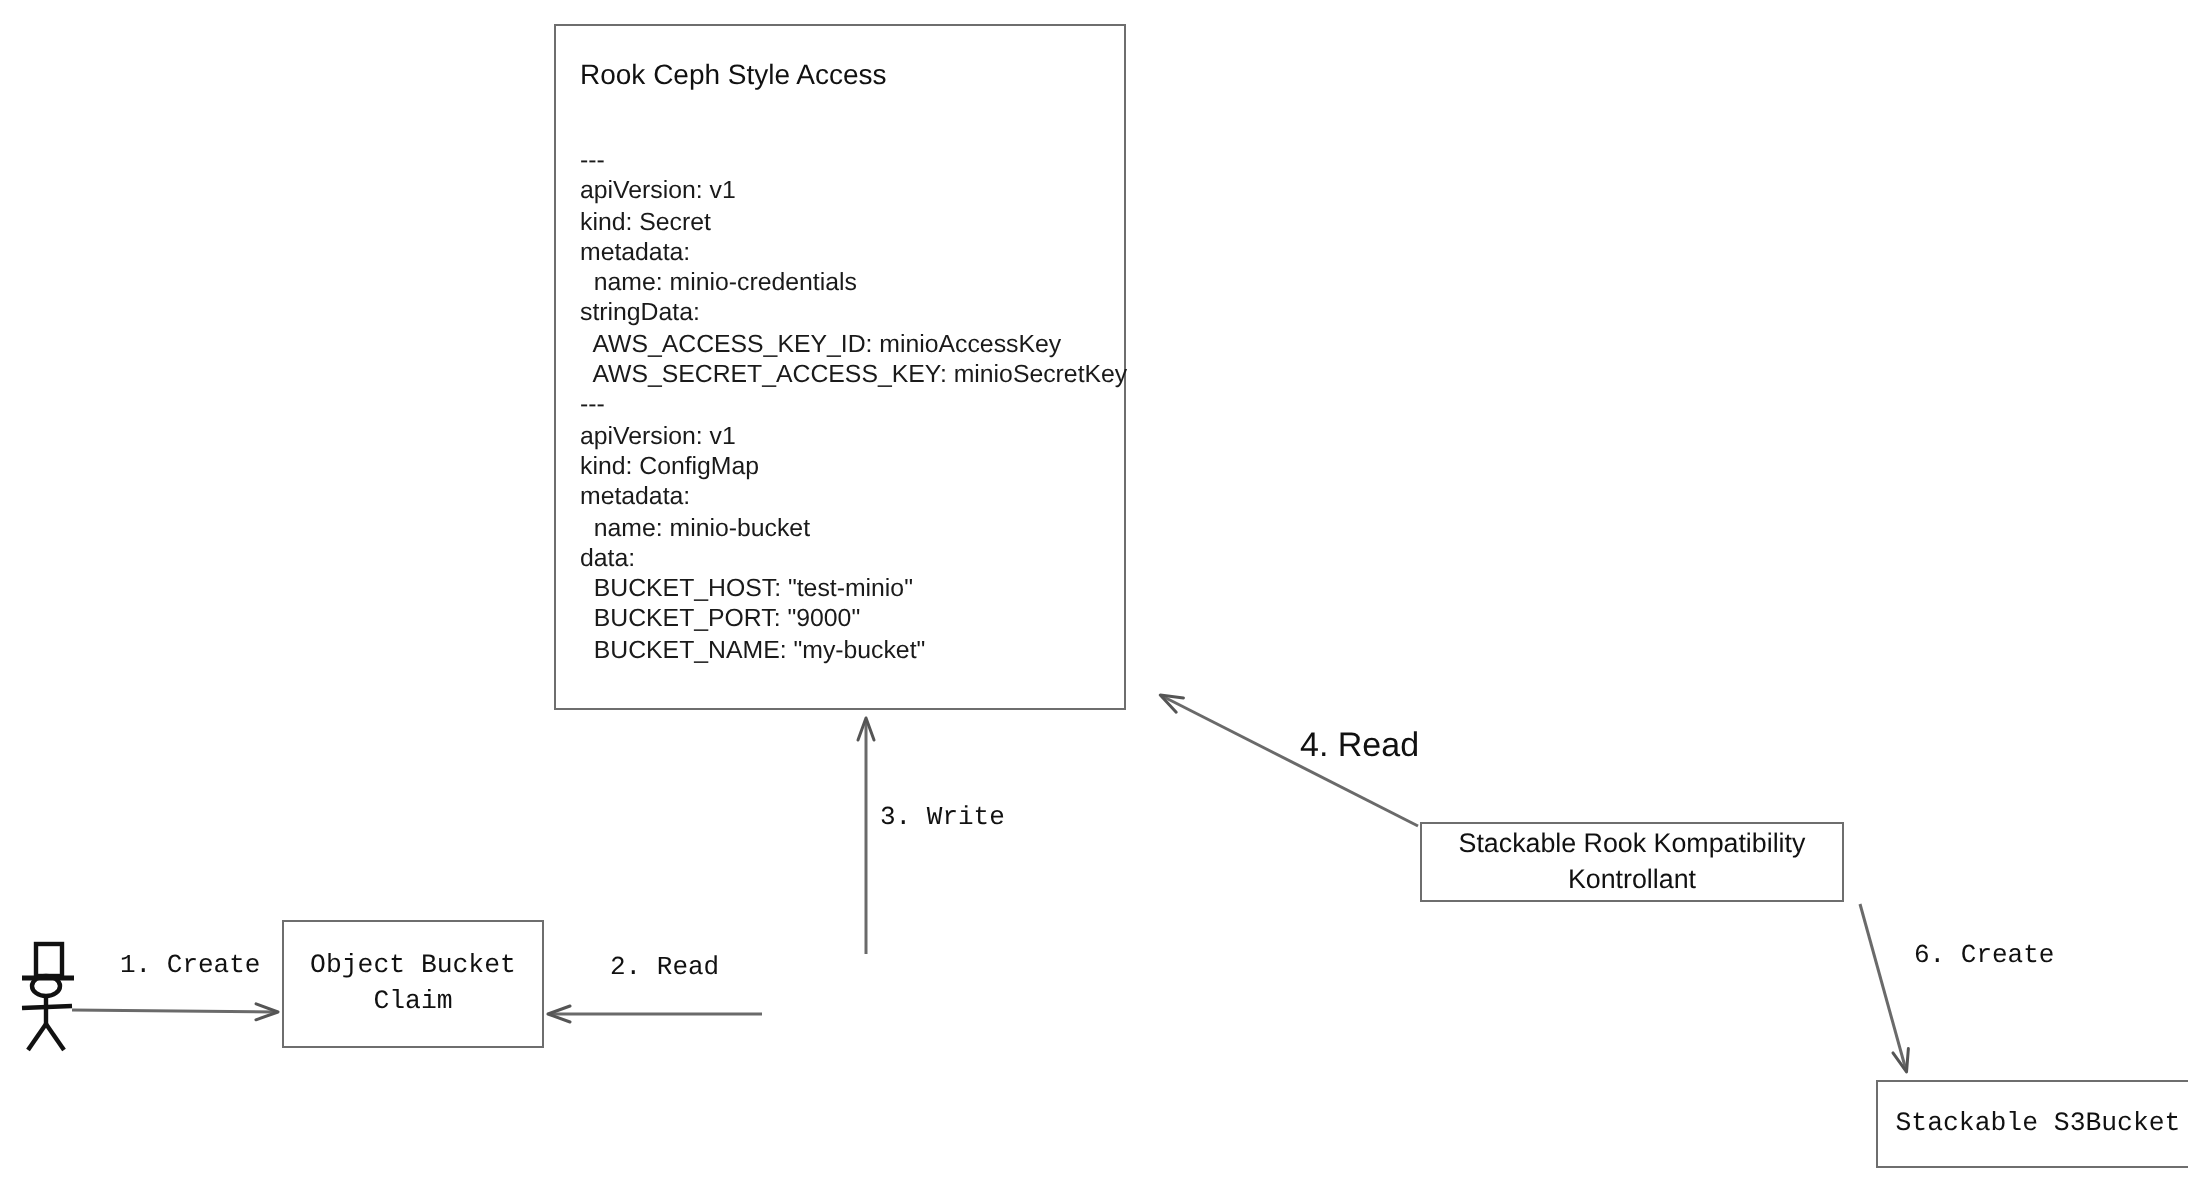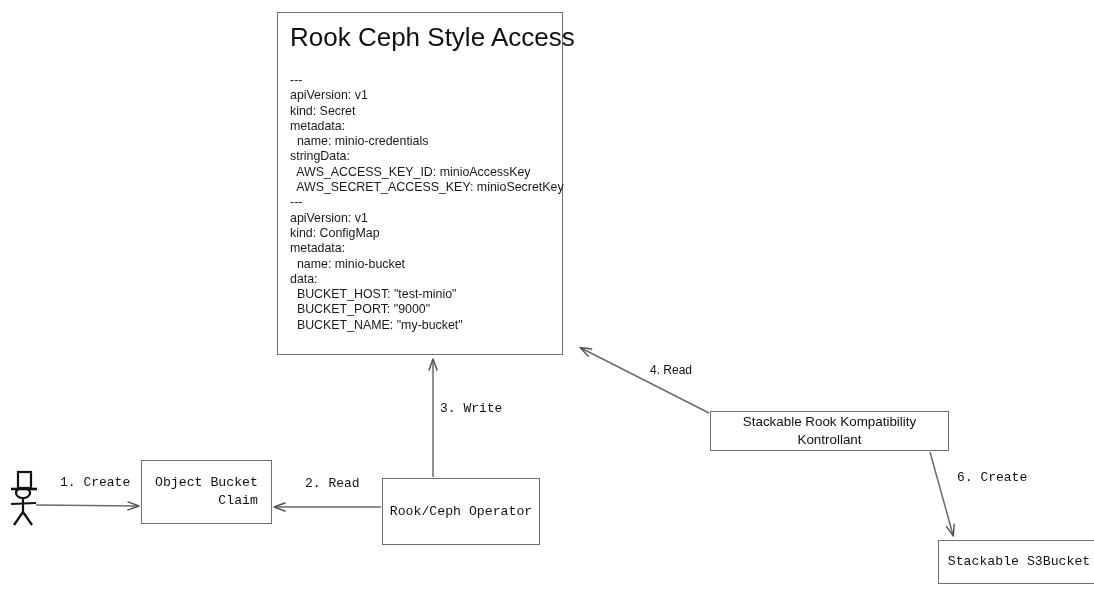--- a/index.html
+++ b/index.html
@@ -32,91 +32,91 @@
   
   #yaml-card {
     left: 277px;
     top: 12px;
     width: 286px;
     height: 343px;
     padding: 12px 10px 8px 12px;
   }
   #yaml-title {
     font-family: "Liberation Sans", sans-serif;
-    font-size: 26px;
+    font-size: 14px;
     color: #111111;
     line-height: 24px;
     white-space: nowrap;
   }
   #yaml-body {
     margin-top: 24px;
     font-family: "Liberation Sans", sans-serif;
     font-size: 12.4px;
     line-height: 15.3px;
     color: #1a1a1a;
     white-space: pre;
   }
   
   .mono-node {
     font-family: "Liberation Mono", monospace;
     font-size: 13.2px;
-    color: #111111;
-    display: flex;
-    align-items: center;
-    justify-content: center;
-    text-align: right;
-    line-height: 18px;
-  }
-  .sans-node {
-    font-family: "Liberation Sans", sans-serif;
-    font-size: 13.4px;
     color: #111111;
     display: flex;
     align-items: center;
     justify-content: center;
     text-align: center;
     line-height: 18px;
   }
+  .sans-node {
+    font-family: "Liberation Sans", sans-serif;
+    font-size: 13.4px;
+    color: #111111;
+    display: flex;
+    align-items: center;
+    justify-content: center;
+    text-align: center;
+    line-height: 18px;
+  }
   #obc-node {
     left: 141px;
     top: 460px;
     width: 131px;
     height: 64px;
   }
   #operator-node {
     left: 382px;
     top: 478px;
     width: 158px;
     height: 67px;
   }
   #srkk-node {
     left: 710px;
     top: 411px;
-    width: 239px;
+    width: 212px;
     height: 40px;
   }
   #s3bucket-node {
     left: 938px;
     top: 540px;
     width: 162px;
     height: 44px;
   }
   
   .edge-label {
     position: absolute;
     color: #111111;
     white-space: nowrap;
   }
   .edge-label.mono {
     font-family: "Liberation Mono", monospace;
     font-size: 13px;
   }
   .edge-label.sans {
     font-family: "Liberation Sans", sans-serif;
-    font-size: 12px;
+    font-size: 17px;
   }
   #label-1 { left: 60px;  top: 475px; }
   #label-2 { left: 305px; top: 476px; }
   #label-3 { left: 440px; top: 401px; }
   #label-4 { left: 650px; top: 363px; }
   #label-5 { left: 957px; top: 470px; }
   
   #actor {
     position: absolute;
     left: 6px;
@@ -190,21 +190,20 @@
   name: minio-bucket
 data:
   BUCKET_HOST: "test-minio"
   BUCKET_PORT: "9000"
   BUCKET_NAME: "my-bucket"</div>
   </div>
 
   <div id="obc-node" class="node mono-node" style="white-space:pre-line">Object Bucket
 Claim</div>
 
-  <div id="operator-node" class="node mono-node">Rook/Ceph Operator</div>
 
   <div id="srkk-node" class="node sans-node">Stackable Rook Kompatibility Kontrollant</div>
 
   <div id="s3bucket-node" class="node mono-node">Stackable S3Bucket</div>
 
   <div id="label-1" class="edge-label mono">1. Create</div>
   <div id="label-2" class="edge-label mono">2. Read</div>
   <div id="label-3" class="edge-label mono">3. Write</div>
   <div id="label-4" class="edge-label sans">4. Read</div>
   <div id="label-5" class="edge-label mono">6. Create</div>

